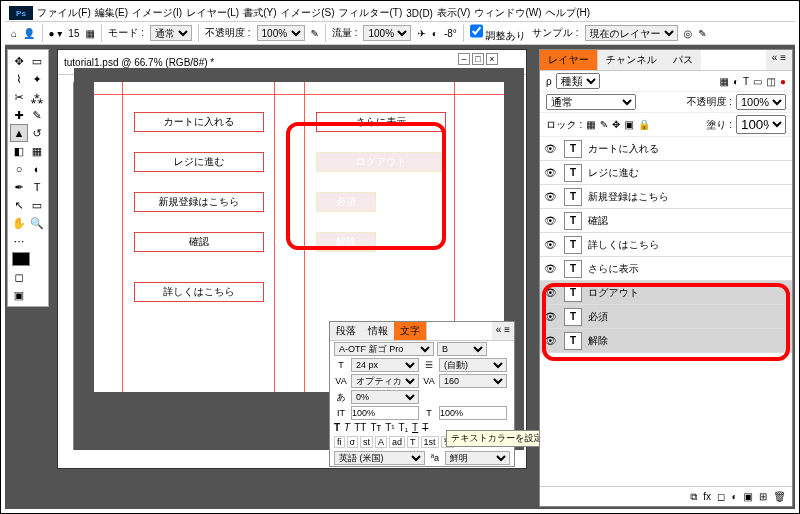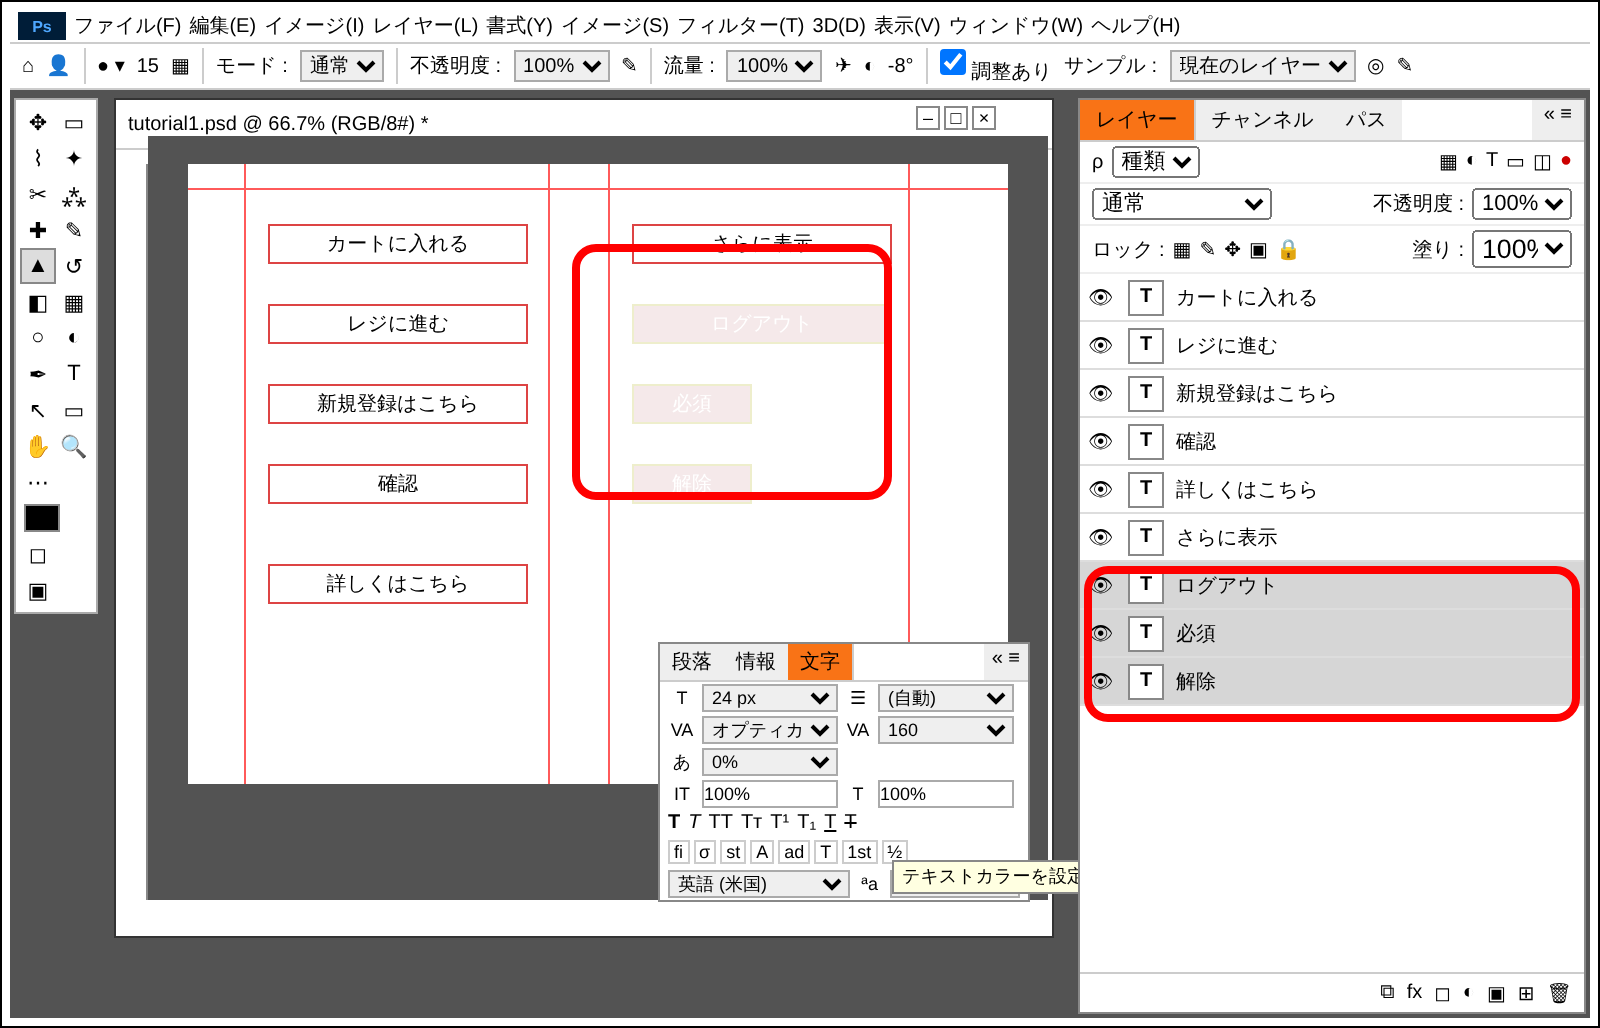--- a/index.html
+++ b/index.html
@@ -201,20 +201,24 @@
 </div>
 
 <div class="char-panel">
   <div class="tabs">
     <span>段落</span>
     <span>情報</span>
     <span class="act">文字</span>
     <span style="margin-left:auto;padding:2px 4px">« ≡</span>
   </div>
   <div class="char-row">
+    <select style="width:100px"><option>A-OTF 新ゴ Pro</option></select>
+    <select style="width:50px"><option>B</option></select>
+  </div>
+  <div class="char-row">
     <span class="lbl">T</span>
     <select><option>24 px</option></select>
     <span class="lbl">☰</span>
     <select><option>(自動)</option></select>
   </div>
   <div class="char-row">
     <span class="lbl">VA</span>
     <select><option>オプティカル</option></select>
     <span class="lbl">VA</span>
     <select><option>160</option></select>

